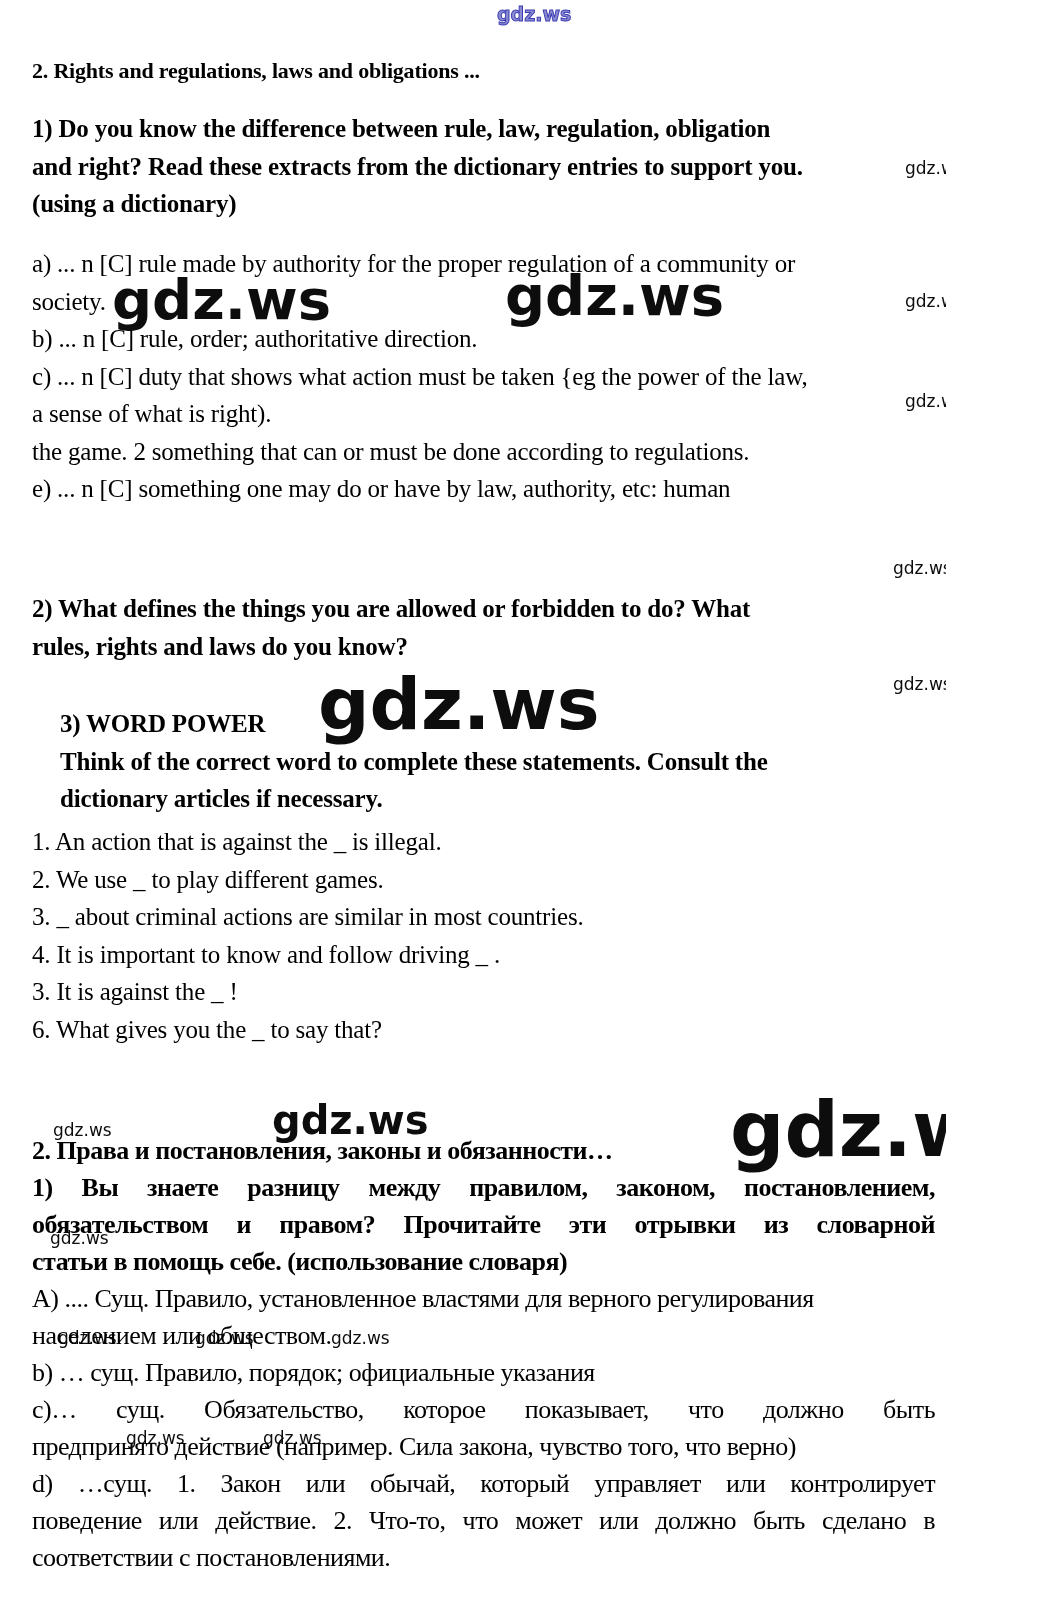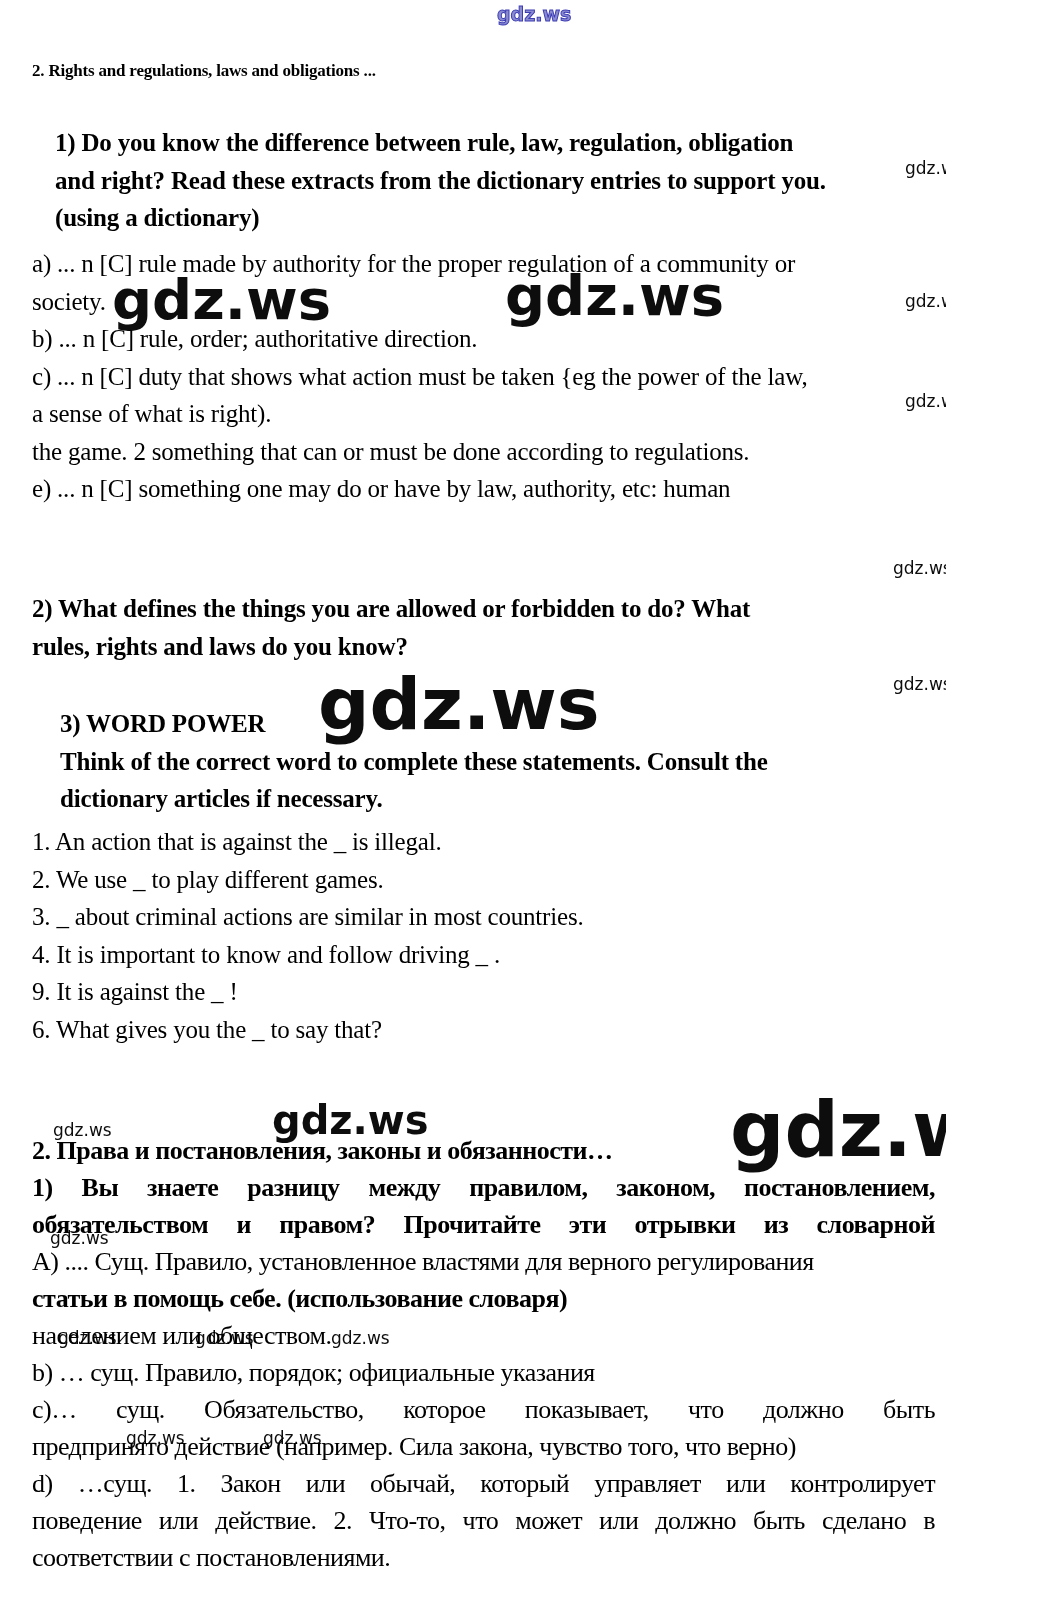--- a/index.html
+++ b/index.html
@@ -51,24 +51,24 @@
   <span class="wm wm-sm" style="left:53px;  top:1122px;">gdz.ws</span>
   <span class="wm wm-xxl" style="left:730px; top:1092px; font-size:76px;">gdz.ws</span>
   <span class="wm wm-sm" style="left:50px;  top:1230px;">gdz.ws</span>
   <span class="wm wm-sm" style="left:58px;  top:1330px;">gdz.ws</span>
   <span class="wm wm-sm" style="left:195px; top:1330px;">gdz.ws</span>
   <span class="wm wm-sm" style="left:331px; top:1330px;">gdz.ws</span>
   <span class="wm wm-sm" style="left:126px; top:1430px;">gdz.ws</span>
   <span class="wm wm-sm" style="left:263px; top:1430px;">gdz.ws</span>
 
   <div class="sec" style="top:52px;">
-    <div class="ln b" style="font-size:17px;">2. Rights and regulations, laws and obligations ...</div>
+    <div class="ln b" style="font-size:22px;">2. Rights and regulations, laws and obligations ...</div>
   </div>
 
-  <div class="sec" style="top:124px;margin-left:23px;">
+  <div class="sec" style="top:110px;">
     <div class="ln b">1) Do you know the difference between rule, law, regulation, obligation</div>
     <div class="ln b">and right? Read these extracts from the dictionary entries to support you.</div>
     <div class="ln b">(using a dictionary)</div>
   </div>
 
   <div class="sec" style="top:245px;">
     <div class="ln">a) ... n [C] rule made by authority for the proper regulation of a community or</div>
     <div class="ln">society.</div>
     <div class="ln">b) ... n [C] rule, order; authoritative direction.</div>
     <div class="ln">c) ... n [C] duty that shows what action must be taken {eg the power of the law,</div>
@@ -86,30 +86,30 @@
     <div class="ln b">3) WORD POWER</div>
     <div class="ln b">Think of the correct word to complete these statements. Consult the</div>
     <div class="ln b">dictionary articles if necessary.</div>
   </div>
 
   <div class="sec" style="top:823px;">
     <div class="ln">1. An action that is against the _ is illegal.</div>
     <div class="ln">2. We use _ to play different games.</div>
     <div class="ln">3. _ about criminal actions are similar in most countries.</div>
     <div class="ln">4. It is important to know and follow driving _ .</div>
-    <div class="ln">9. It is against the _ !</div>
+    <div class="ln">3. It is against the _ !</div>
     <div class="ln">6. What gives you the _ to say that?</div>
   </div>
 
   <div class="sec ru" style="top:1132px;">
     <div class="ln b">2. Права и постановления, законы и обязанности…</div>
     <div class="ln b just">1) Вы знаете разницу между правилом, законом, постановлением,</div>
     <div class="ln b just">обязательством и правом? Прочитайте эти отрывки из словарной</div>
+    <div class="ln b">статьи в помощь себе. (использование словаря)</div>
     <div class="ln">А) .... Сущ. Правило, установленное властями для верного регулирования</div>
-    <div class="ln b">статьи в помощь себе. (использование словаря)</div>
     <div class="ln">населением или обществом.</div>
     <div class="ln">b) … сущ. Правило, порядок; официальные указания</div>
     <div class="ln just">c)… сущ. Обязательство, которое показывает, что должно быть</div>
     <div class="ln">предпринято действие (например. Сила закона, чувство того, что верно)</div>
     <div class="ln just">d) …сущ. 1. Закон или обычай, который управляет или контролирует</div>
     <div class="ln just">поведение или действие. 2. Что-то, что может или должно быть сделано в</div>
     <div class="ln">соответствии с постановлениями.</div>
   </div>
 
 </div>

